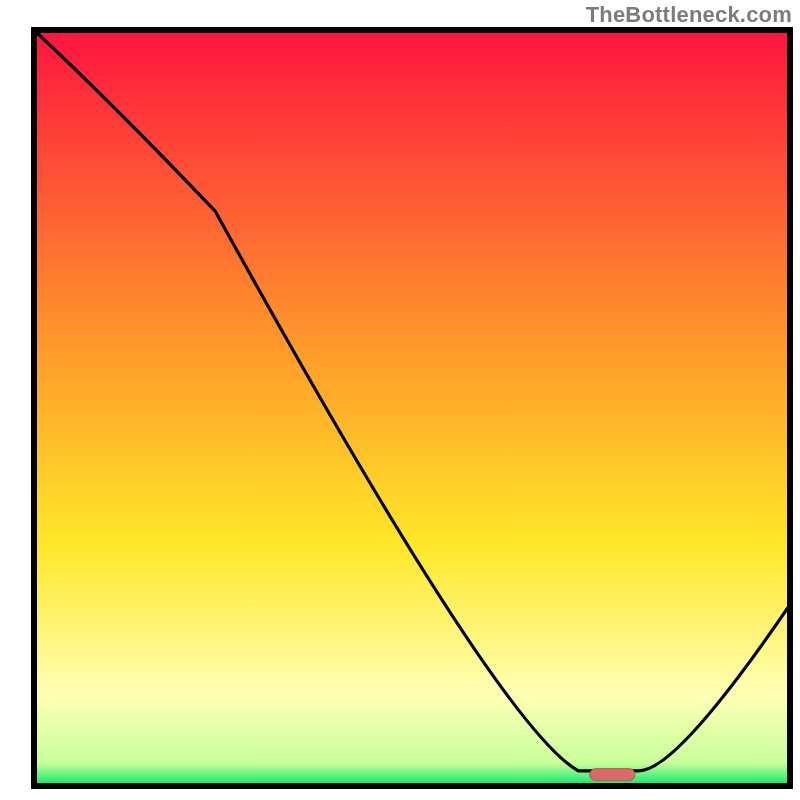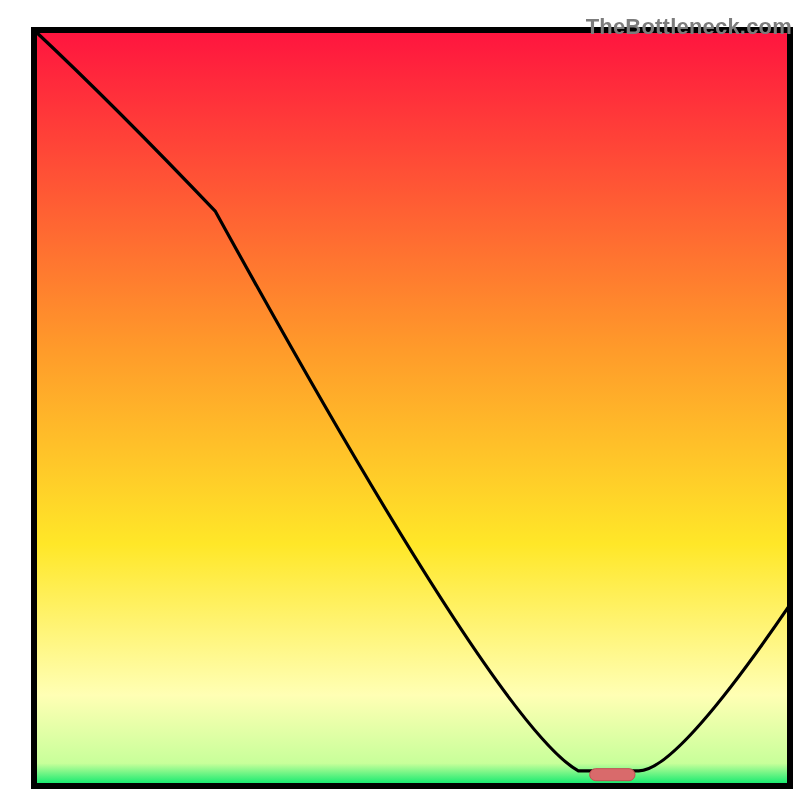--- a/index.html
+++ b/index.html
@@ -11,21 +11,21 @@
     font-family: Arial, Helvetica, sans-serif;
     background: #ffffff;
   }
   .chart-container {
     position: relative;
     width: 800px;
     height: 800px;
   }
   .watermark {
     position: absolute;
-    top: 14px;
+    top: 2px;
     right: 8px;
     font-size: 22px;
     font-weight: bold;
     color: #7c7c7c;
     letter-spacing: 0.2px;
     z-index: 5;
   }
   svg {
     display: block;
   }

